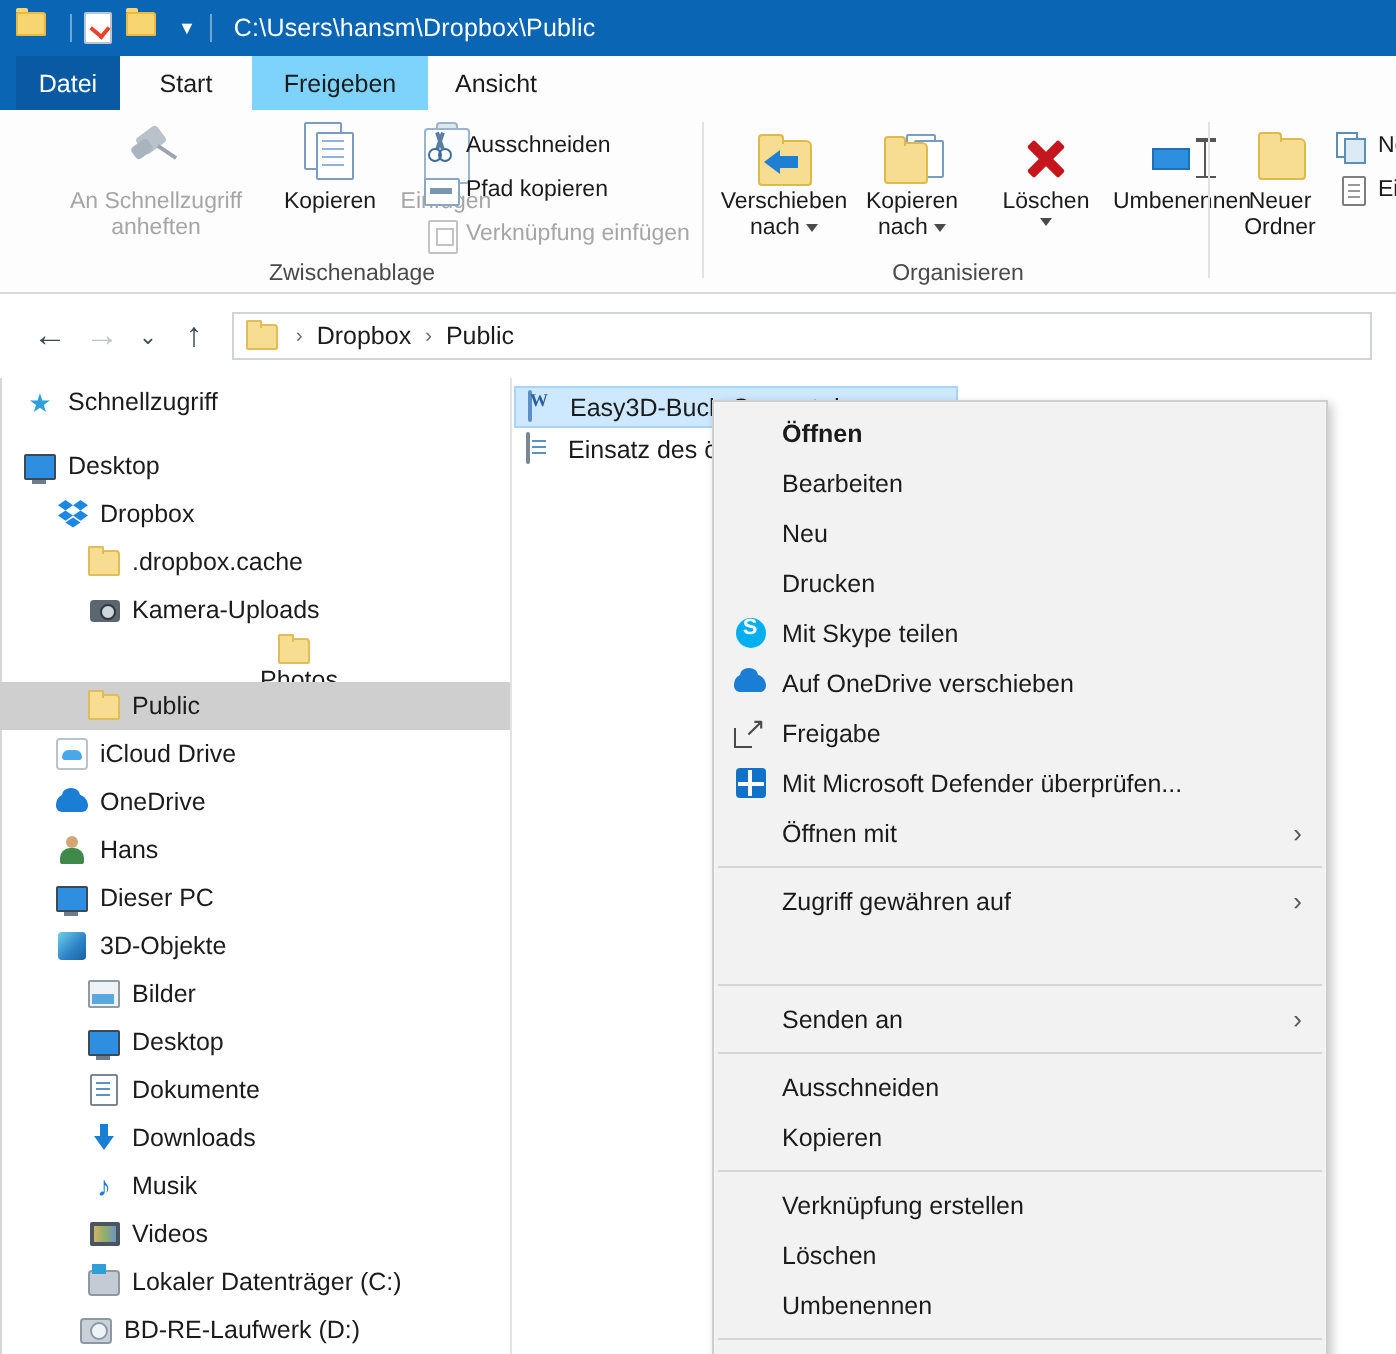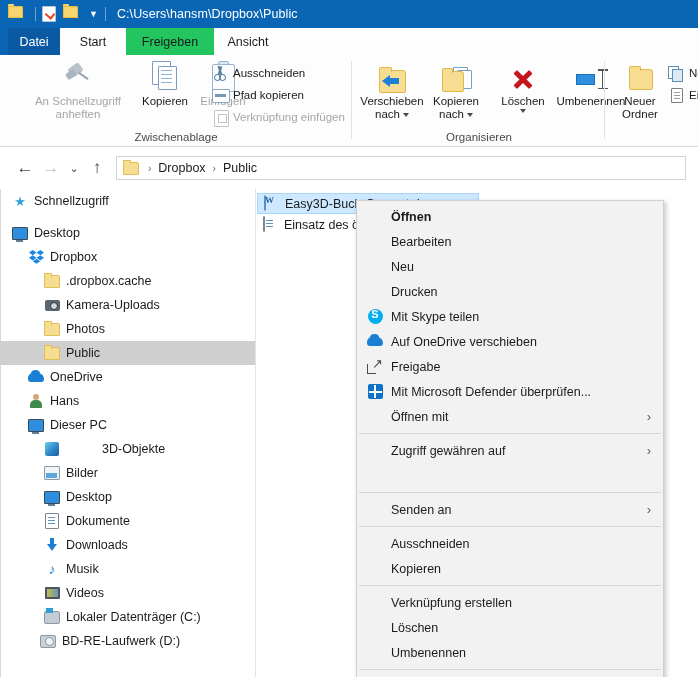--- a/index.html
+++ b/index.html
@@ -100,21 +100,21 @@
     top: 0; height: 27px;
     display: flex;
     align-items: center;
     justify-content: center;
     font-size: 12.5px;
     box-sizing: border-box;
     cursor: default;
   }
   .tab.file     { left: 8px;   width: 52px; background: #0a5aa3; color: #ffffff; }
   .tab.home     { left: 60px;  width: 66px; background: #fdfdfd; color: #1b1b1b; }
-  .tab.share    { left: 126px; width: 88px; background: #22c55e; color: #1b1b1b; }
+  .tab.share    { left: 126px; width: 88px; background: #7dd3fc; color: #1b1b1b; }
   .tab.view     { left: 214px; width: 68px; background: #fdfdfd; color: #1b1b1b; }
   .tabstrip-fill {
     position: absolute;
     left: 60px; top: 0;
     width: 638px; height: 27px;
     background: #fdfdfd;
   }
 
   
   .ribbon {
@@ -1049,51 +1049,57 @@
           <span class="i-folder"></span>
         </span>
         <span>.dropbox.cache</span>
       </div>
       <div class="tree-item" style="padding-left: 44px;">
         <span class="ti-icon">
           <span class="i-cam"></span>
         </span>
         <span>Kamera-Uploads</span>
       </div>
-      <div class="tree-item" style="padding-left: 44px;">
+      <div class="tree-item" style="padding-left: 44px; flex-direction: column;">
         <span class="ti-icon">
           <span class="i-folder"></span>
         </span>
         <span>Photos</span>
       </div>
       <div class="tree-item sel" style="padding-left: 44px;">
         <span class="ti-icon">
           <span class="i-folder"></span>
         </span>
         <span>Public</span>
       </div>
       <div class="tree-item" style="padding-left: 28px;">
         <span class="ti-icon">
+          <span class="i-icloud"></span>
+        </span>
+        <span>iCloud Drive</span>
+      </div>
+      <div class="tree-item" style="padding-left: 28px;">
+        <span class="ti-icon">
           <span class="i-onedrive"></span>
         </span>
         <span>OneDrive</span>
       </div>
       <div class="tree-item" style="padding-left: 28px;">
         <span class="ti-icon">
           <span class="i-user"></span>
         </span>
         <span>Hans</span>
       </div>
       <div class="tree-item" style="padding-left: 28px;">
         <span class="ti-icon">
           <span class="i-monitor"></span>
         </span>
         <span>Dieser PC</span>
       </div>
-      <div class="tree-item" style="padding-left: 44px; gap: 36px;">
+      <div class="tree-item" style="padding-left: 28px;">
         <span class="ti-icon">
           <span class="i-3d"></span>
         </span>
         <span>3D-Objekte</span>
       </div>
       <div class="tree-item" style="padding-left: 44px;">
         <span class="ti-icon">
           <span class="i-pic"></span>
         </span>
         <span>Bilder</span>

